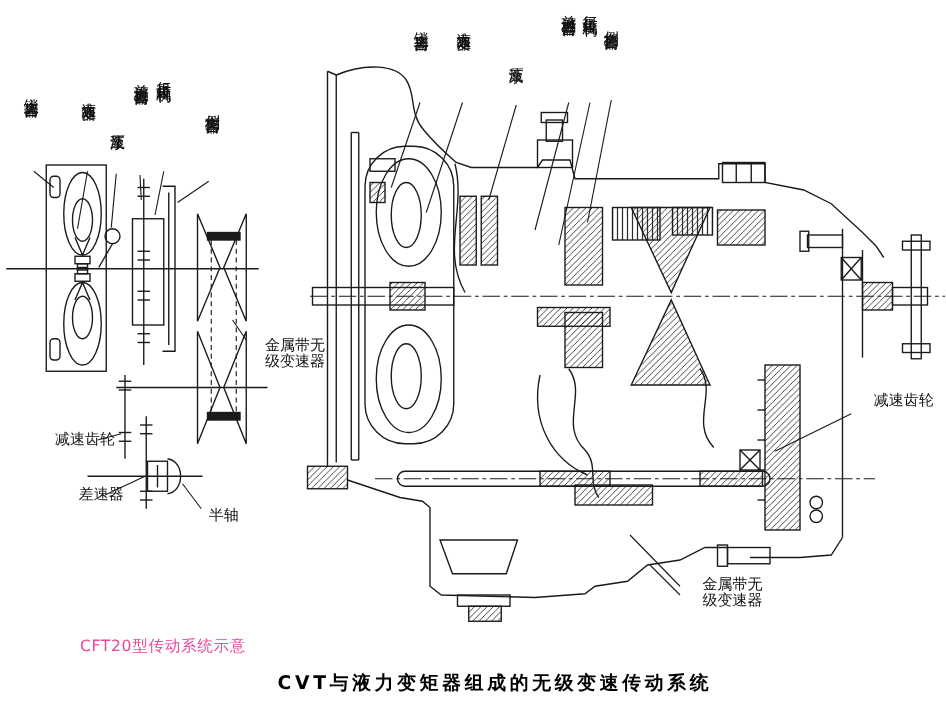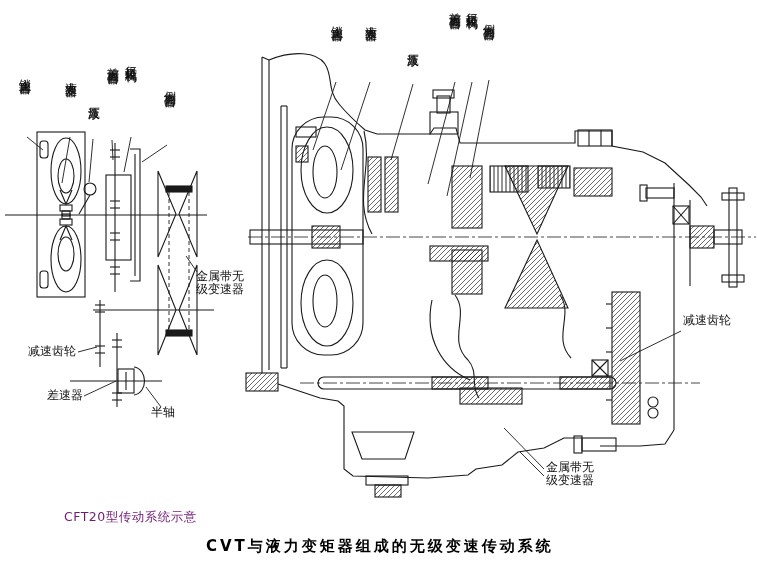--- a/index.html
+++ b/index.html
@@ -6,25 +6,25 @@
   .stage{
     position:relative;width:757px;height:568px;background:#ffffff;overflow:hidden;
     font-family:"DejaVu Sans", sans-serif;color:#111;
   }
   svg{position:absolute;left:0;top:0;}
   .vlabel{
     position:absolute;writing-mode:vertical-rl;text-orientation:upright;
     font-size:12px;line-height:13px;letter-spacing:1px;white-space:nowrap;color:#111;
   }
   .hlabel{
-    position:absolute;font-size:12px;line-height:13px;white-space:nowrap;color:#111;
+    position:absolute;font-size:12px;line-height:13px;white-space:nowrap;color:#111;margin-left:16px;
   }
   .hlabel span{display:block;}
   .caption{
-    position:absolute;font-size:12.5px;letter-spacing:0.5px;white-space:nowrap;color:#701a75;
+    position:absolute;font-size:12.5px;letter-spacing:0.5px;white-space:nowrap;color:#ec4899;
   }
   .figure-title{
     position:absolute;font-size:15px;font-weight:bold;letter-spacing:3px;
     white-space:nowrap;color:#000;
   }
   .watermark{
     position:absolute;left:236px;top:250px;font-size:20px;letter-spacing:2px;
     color:rgba(125,125,125,0.5);white-space:nowrap;pointer-events:none;
   }
 </style>
@@ -252,15 +252,15 @@
   <div class="vlabel" style="left:448px;top:3px">前进档离合器</div>
   <div class="vlabel" style="left:465px;top:3px">行星齿轮机构</div>
   <div class="vlabel" style="left:482px;top:15px">倒档离合器</div>
   <div class="hlabel" style="left:683px;top:314px">减速齿轮</div>
   <div class="hlabel" style="left:546px;top:461px">
     <span>金属带无</span>
     <span>级变速器</span>
   </div>
 
   <div class="caption" style="left:64px;top:509px">CFT20型传动系统示意</div>
-  <div class="figure-title" style="left:206px;top:537px">CVT与液力变矩器组成的无级变速传动系统</div>
+  <div class="figure-title" style="left:222px;top:537px">CVT与液力变矩器组成的无级变速传动系统</div>
 
 </div>
 
 </body></html>

